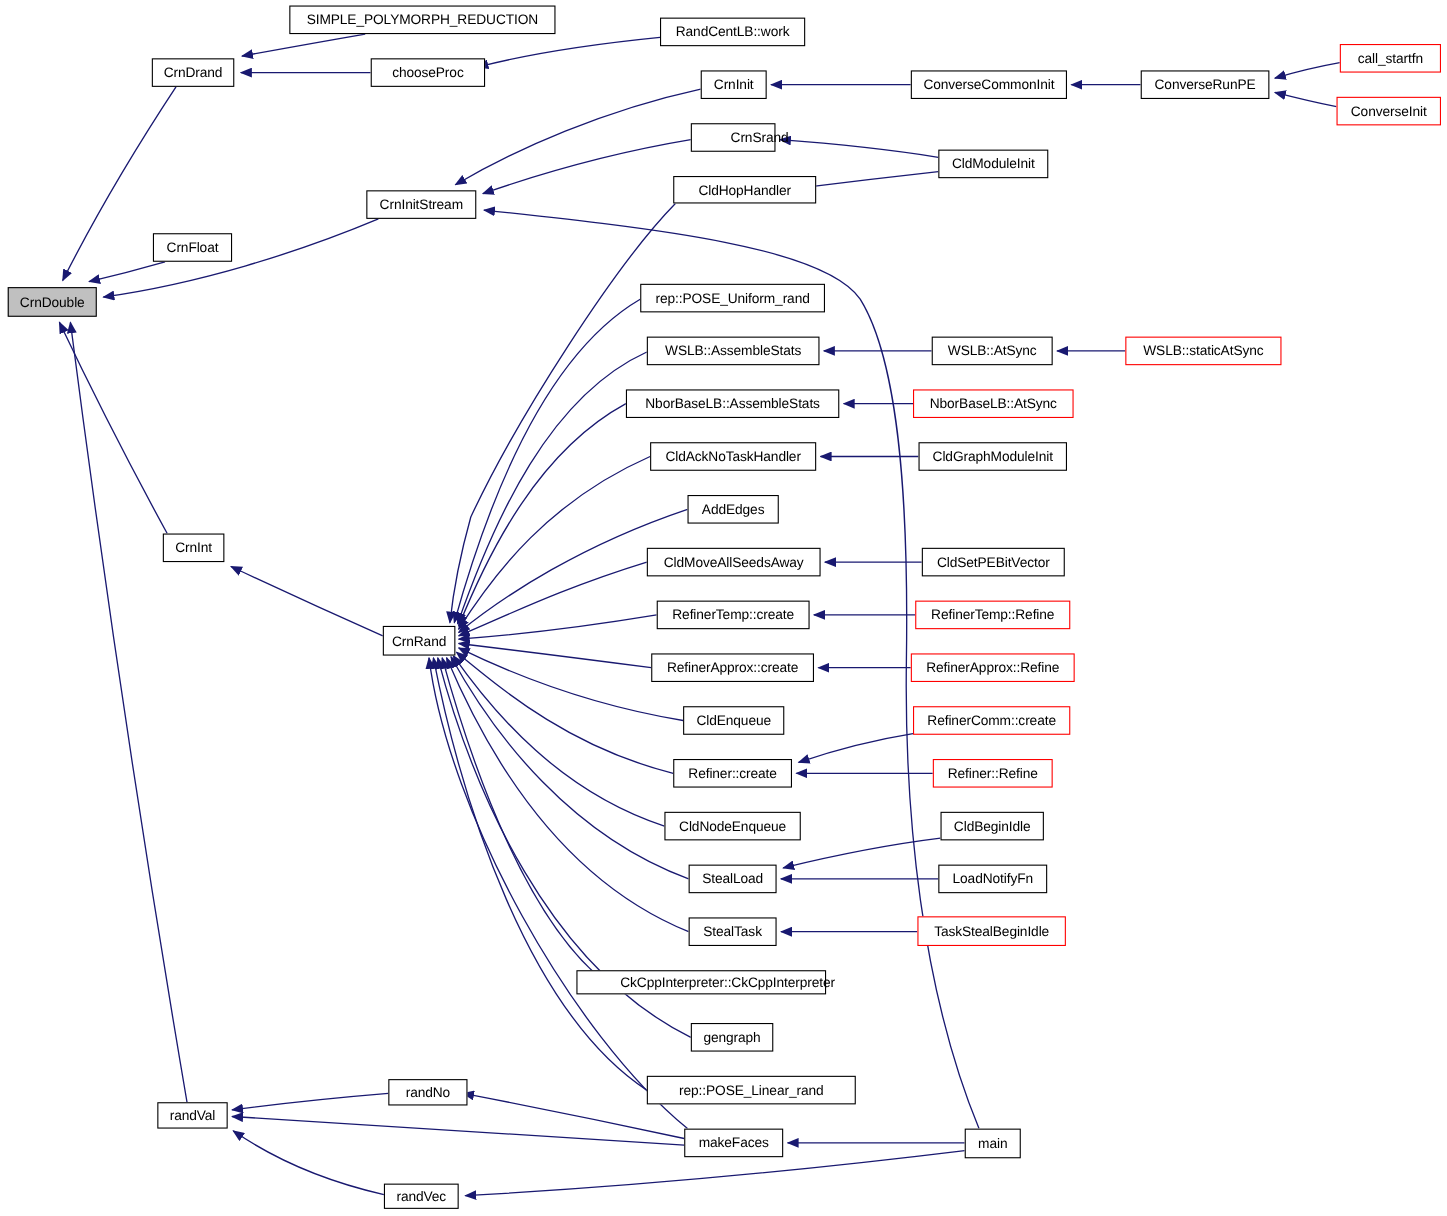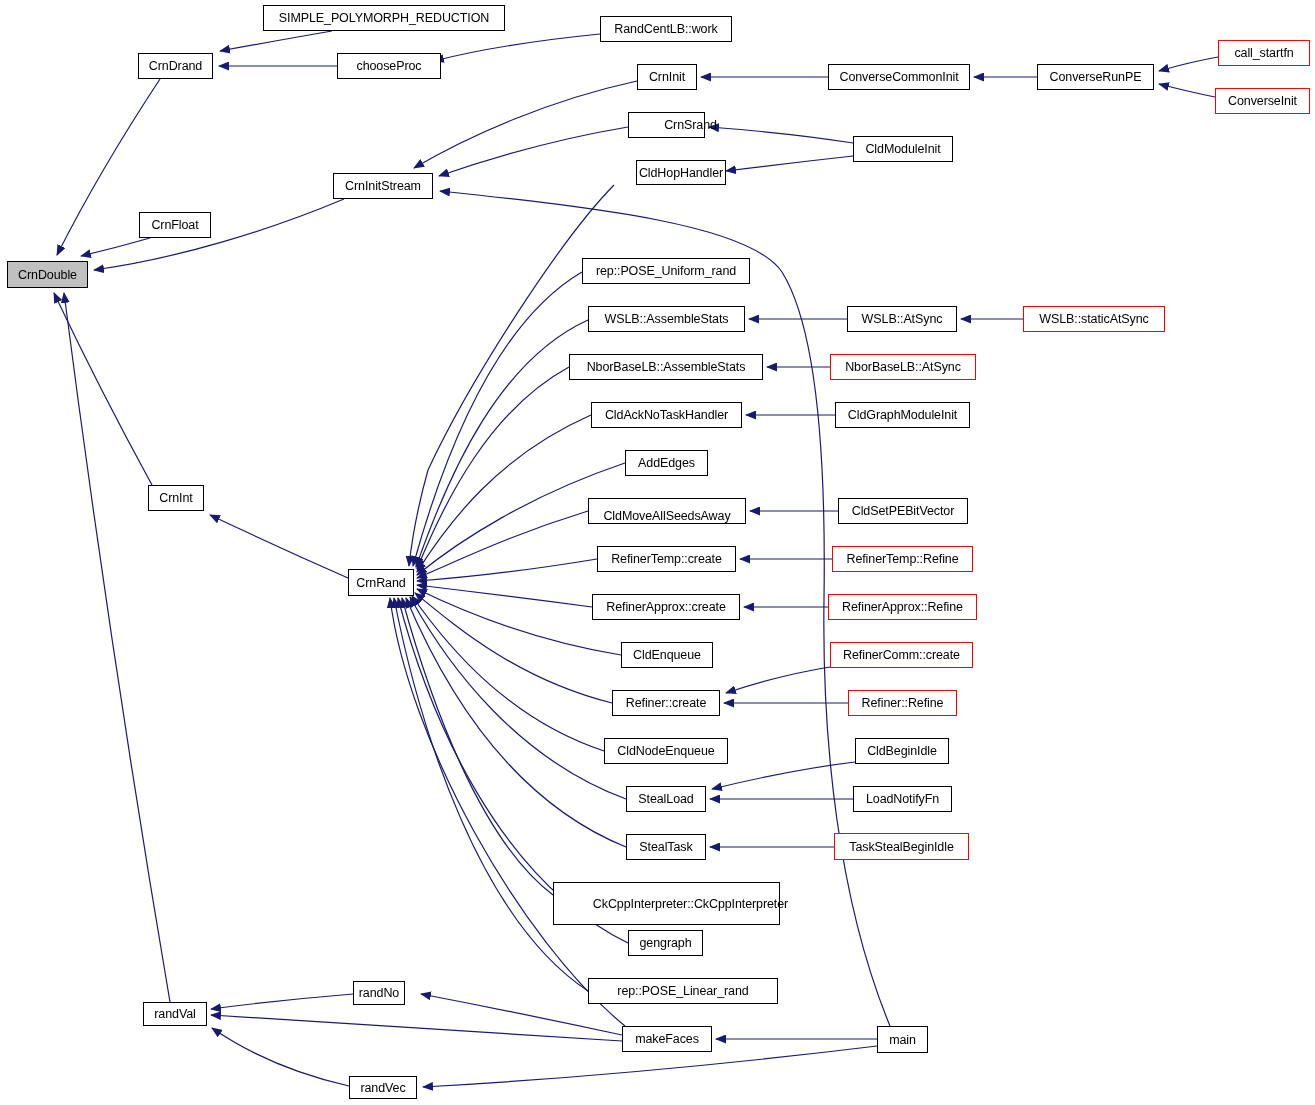--- a/index.html
+++ b/index.html
@@ -111,21 +111,21 @@
       </div>
       <div class="node red" style="left: 1215px; top: 88px; width: 95px; height: 26px;">
         <span>ConverseInit</span>
       </div>
       <div class="node" style="left: 628px; top: 112px; width: 77px; height: 26px; padding-left: 48px;">
         <span>CrnSrand</span>
       </div>
       <div class="node" style="left: 853px; top: 136px; width: 100px; height: 26px;">
         <span>CldModuleInit</span>
       </div>
-      <div class="node" style="left: 636px; top: 160px; width: 90px; height: 25px;">
+      <div class="node" style="left: 612px; top: 160px; width: 130px; height: 25px;">
         <span>CldHopHandler</span>
       </div>
       <div class="node" style="left: 333px; top: 173px; width: 100px; height: 26px;">
         <span>CrnInitStream</span>
       </div>
       <div class="node" style="left: 139px; top: 212px; width: 72px; height: 26px;">
         <span>CrnFloat</span>
       </div>
       <div class="node" style="left: 582px; top: 258px; width: 168px; height: 26px;">
         <span>rep::POSE_Uniform_rand</span>
@@ -147,21 +147,21 @@
       </div>
       <div class="node" style="left: 591px; top: 402px; width: 151px; height: 26px;">
         <span>CldAckNoTaskHandler</span>
       </div>
       <div class="node" style="left: 835px; top: 402px; width: 135px; height: 26px;">
         <span>CldGraphModuleInit</span>
       </div>
       <div class="node" style="left: 625px; top: 450px; width: 83px; height: 26px;">
         <span>AddEdges</span>
       </div>
-      <div class="node" style="left: 588px; top: 498px; width: 158px; height: 26px; align-items: flex-end;">
+      <div class="node" style="left: 588px; top: 498px; width: 158px; height: 26px;">
         <span>CldMoveAllSeedsAway</span>
       </div>
       <div class="node" style="left: 838px; top: 498px; width: 130px; height: 26px;">
         <span>CldSetPEBitVector</span>
       </div>
       <div class="node" style="left: 148px; top: 485px; width: 56px; height: 26px;">
         <span>CrnInt</span>
       </div>
       <div class="node" style="left: 597px; top: 546px; width: 139px; height: 26px;">
         <span>RefinerTemp::create</span>
@@ -201,30 +201,30 @@
       </div>
       <div class="node" style="left: 853px; top: 786px; width: 99px; height: 26px;">
         <span>LoadNotifyFn</span>
       </div>
       <div class="node" style="left: 626px; top: 834px; width: 80px; height: 26px;">
         <span>StealTask</span>
       </div>
       <div class="node red" style="left: 834px; top: 833px; width: 135px; height: 27px;">
         <span>TaskStealBeginIdle</span>
       </div>
-      <div class="node" style="left: 553px; top: 882px; width: 227px; height: 43px; padding-left: 48px;">
+      <div class="node" style="left: 524px; top: 882px; width: 227px; height: 22px; padding-left: 48px;">
         <span>CkCppInterpreter::CkCppInterpreter</span>
       </div>
       <div class="node" style="left: 628px; top: 930px; width: 75px; height: 26px;">
         <span>gengraph</span>
       </div>
       <div class="node" style="left: 588px; top: 978px; width: 190px; height: 26px;">
         <span>rep::POSE_Linear_rand</span>
       </div>
-      <div class="node" style="left: 353px; top: 981px; width: 52px; height: 24px; justify-content: center;">
+      <div class="node" style="left: 353px; top: 981px; width: 72px; height: 24px; justify-content: center;">
         <span>randNo</span>
       </div>
       <div class="node" style="left: 143px; top: 1002px; width: 64px; height: 24px;">
         <span>randVal</span>
       </div>
       <div class="node" style="left: 622px; top: 1026px; width: 90px; height: 26px;">
         <span>makeFaces</span>
       </div>
       <div class="node" style="left: 877px; top: 1026px; width: 51px; height: 27px;">
         <span>main</span>

